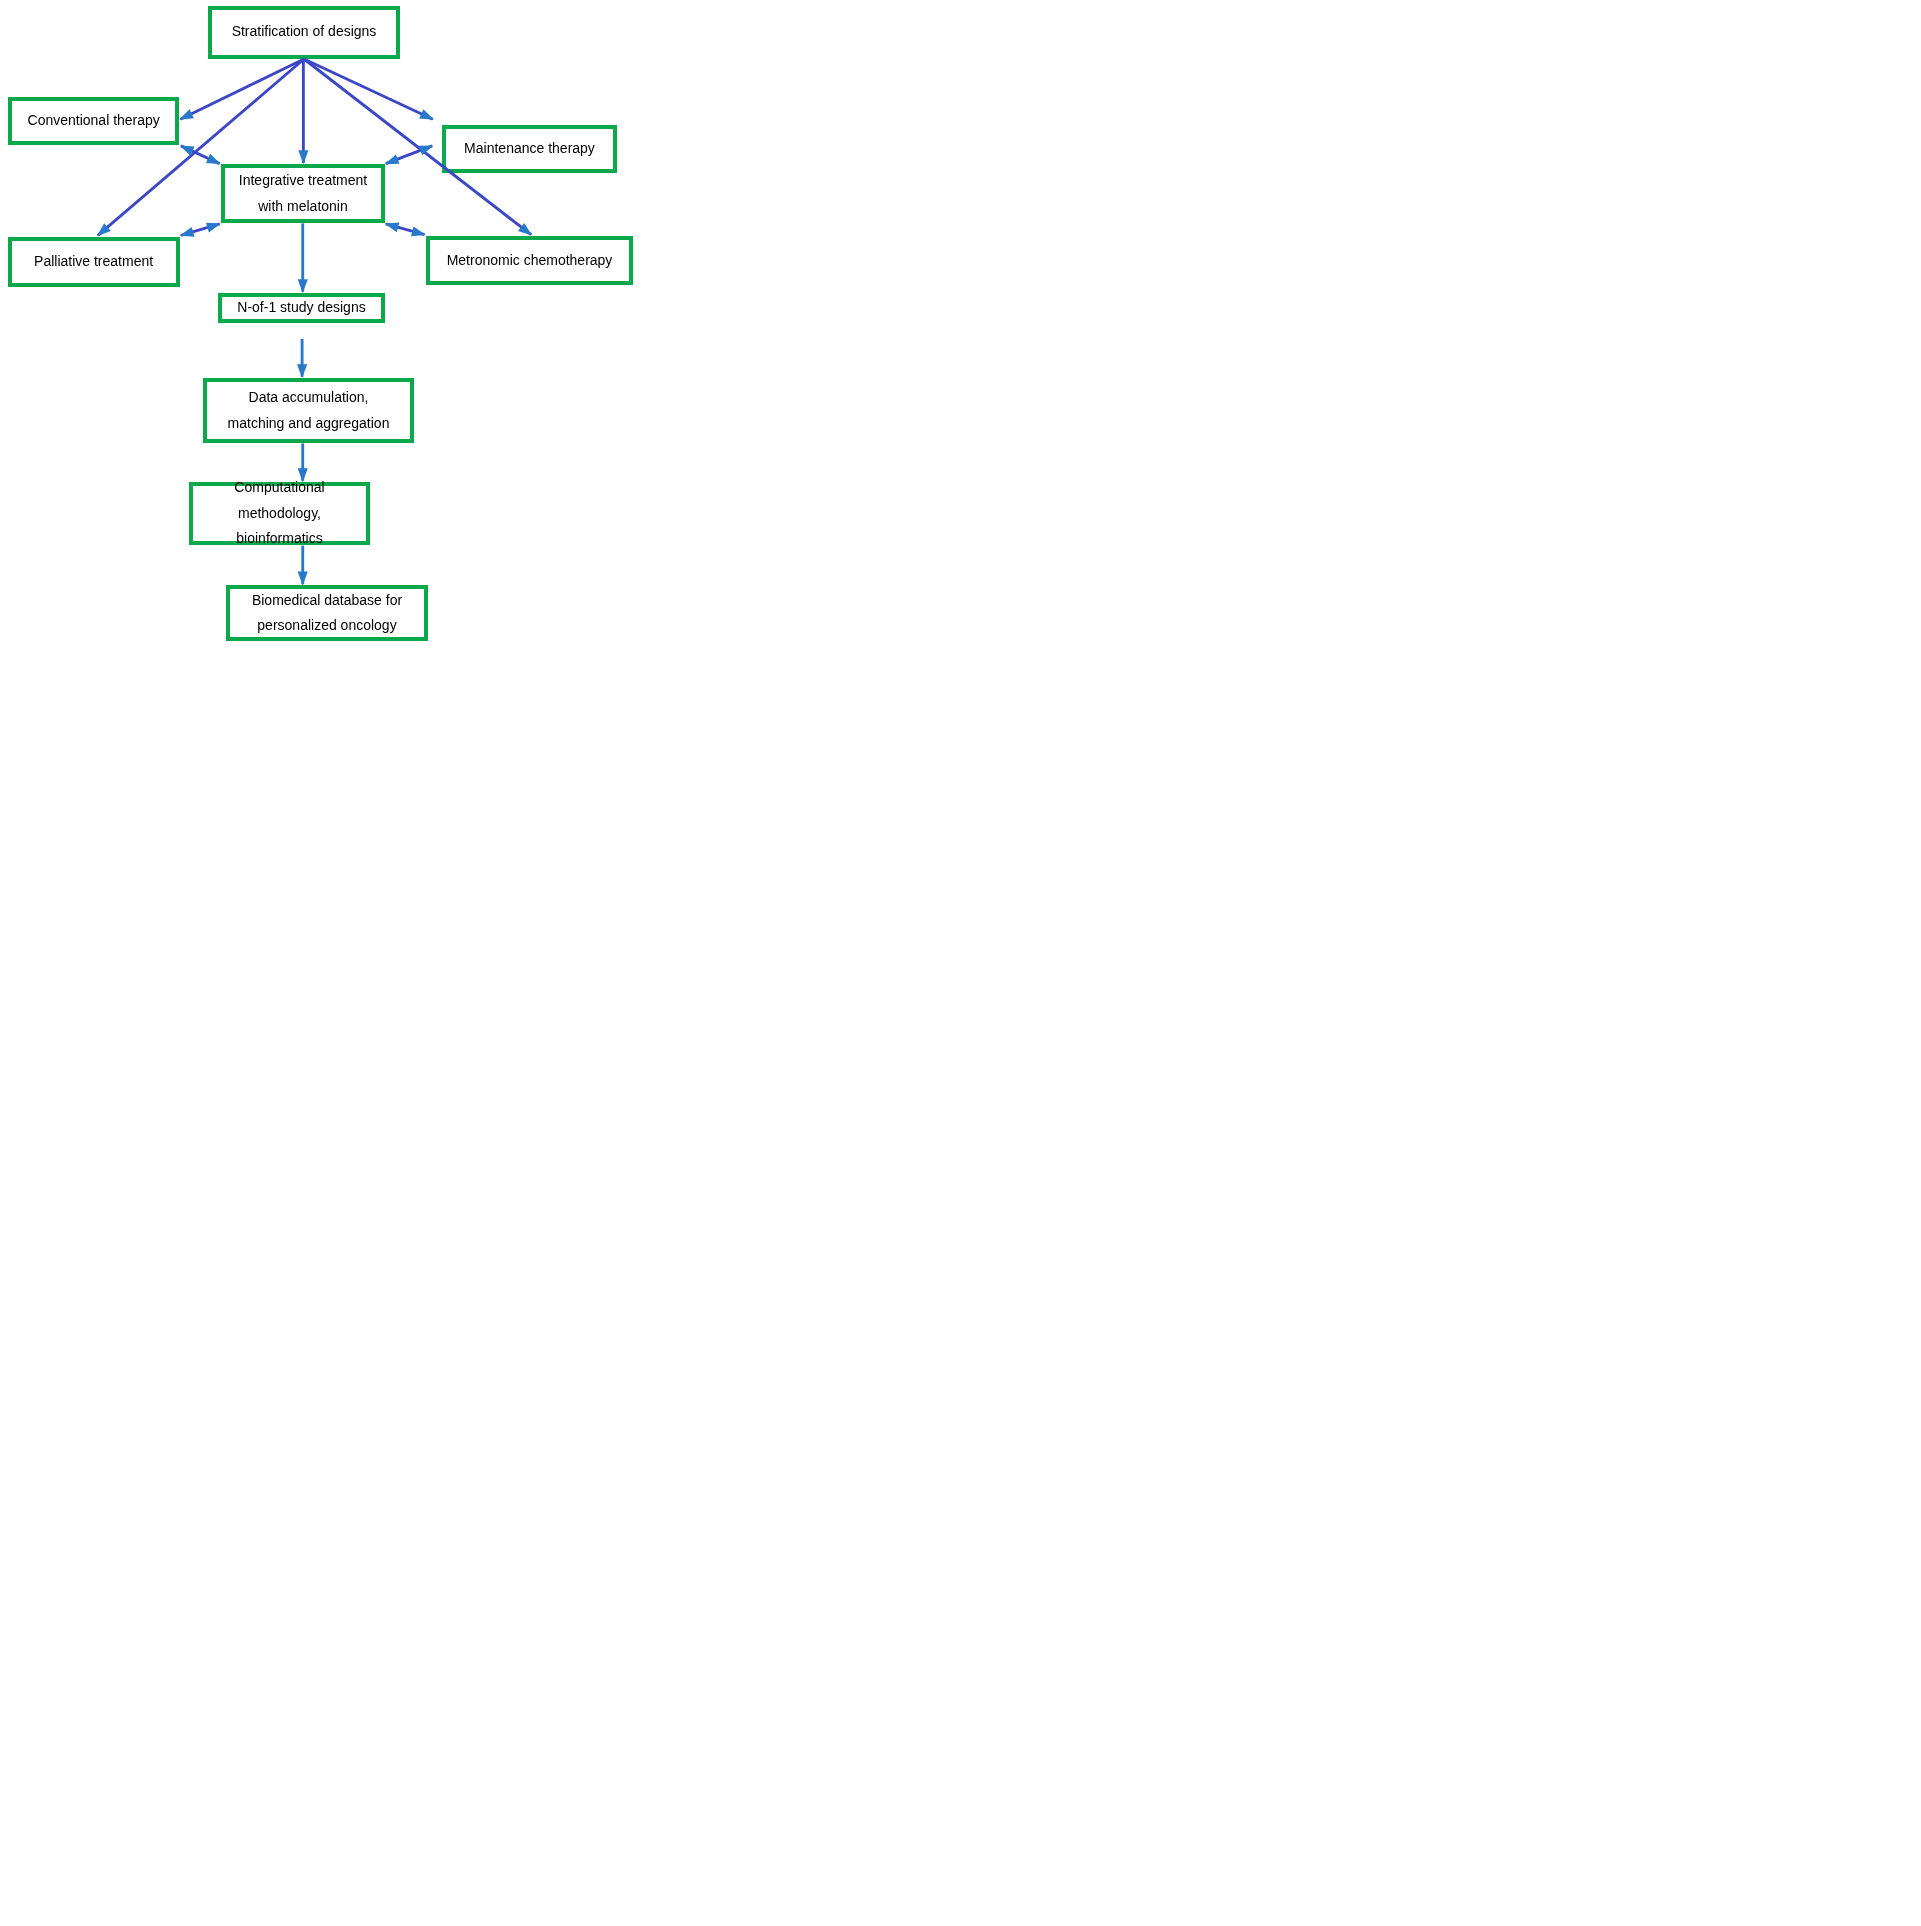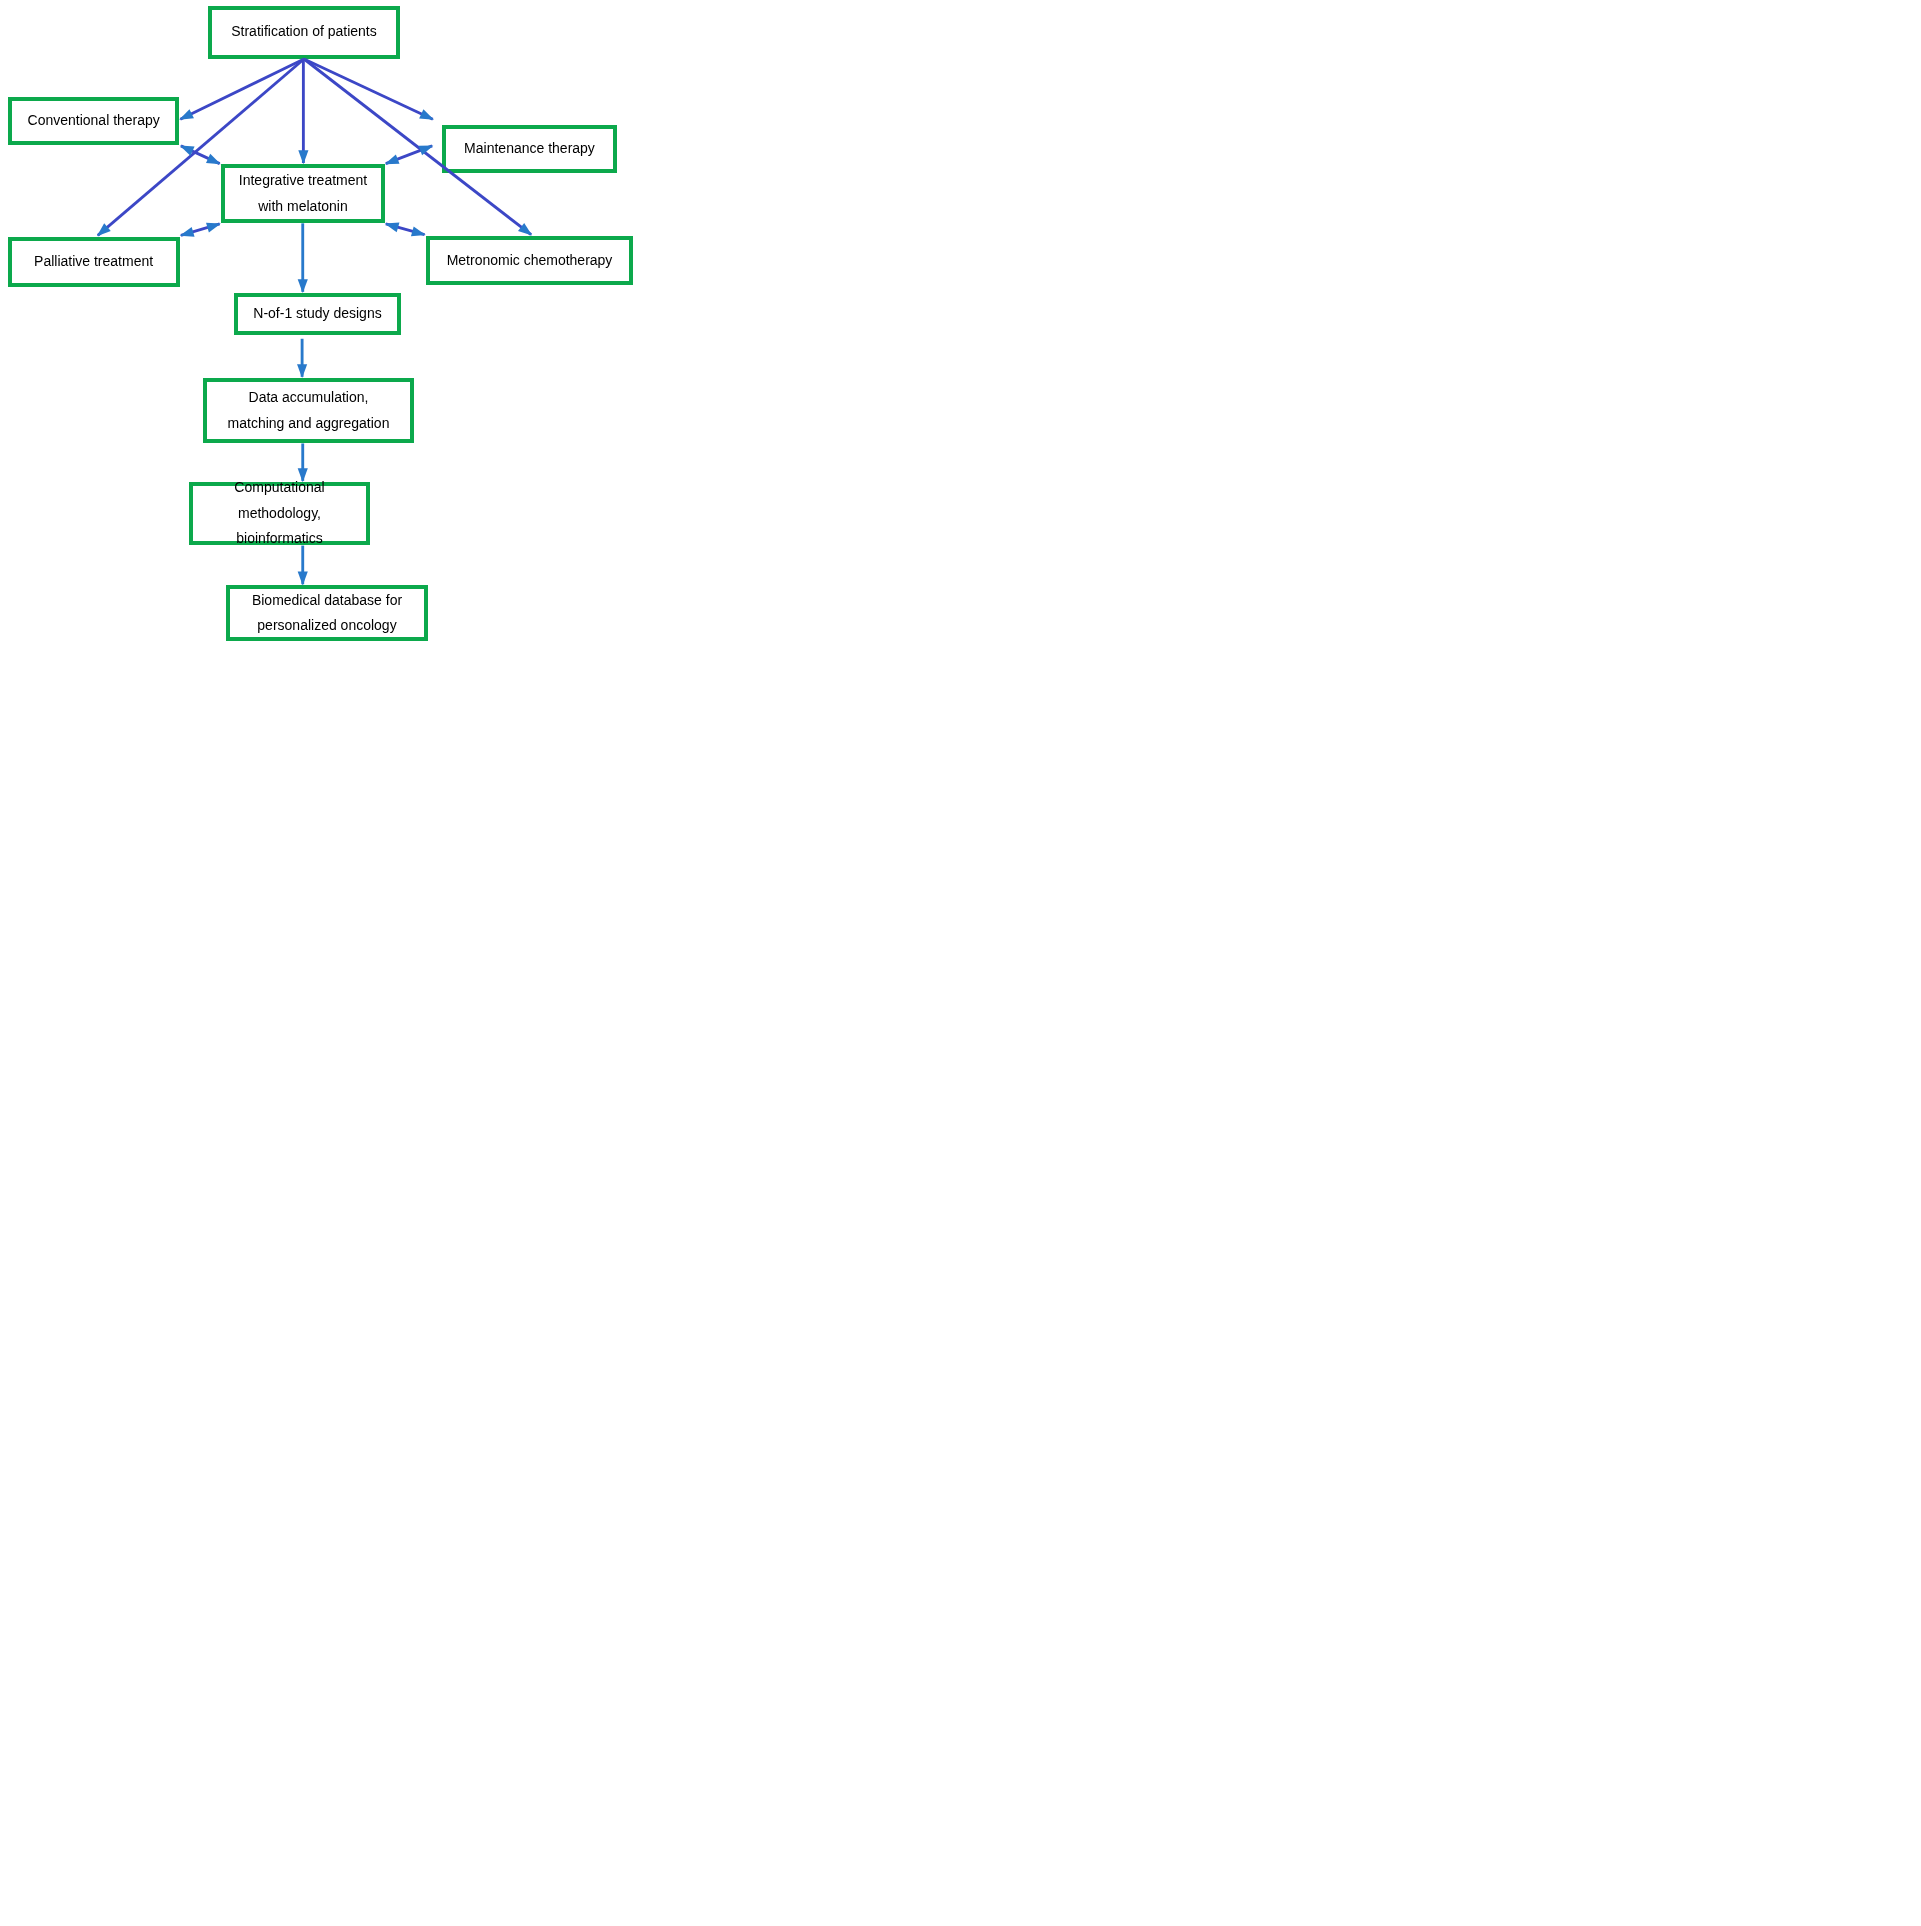--- a/index.html
+++ b/index.html
@@ -63,39 +63,39 @@
     color: var(--text);
     padding: 0 2.5px;
   }
 </style>
 </head>
 <body>
 
 <div class="canvas">
 
   <div class="node" style="left:208px; top:5.7px;   width:192px; height:53px;">
-    <span class="label">Stratification of patients</span>
+    <span class="label">Stratification of designs</span>
   </div>
   <div class="node" style="left:8.2px;  top:97px; width:171px; height:48px;">
     <span class="label">Conventional therapy</span>
   </div>
   <div class="node" style="left:442px; top:97px; width:175px; height:48px;margin-top:28px;">
     <span class="label">Maintenance therapy</span>
   </div>
   <div class="node" style="left:221px; top:164px; width:164px; height:59px;">
     <span class="label">Integrative treatment
 with melatonin</span>
   </div>
   <div class="node" style="left:7.6px;  top:237px; width:172px; height:50px;justify-content:center;">
     <span class="label">Palliative treatment</span>
   </div>
   <div class="node" style="left:426px; top:236px; width:207px; height:49px;">
     <span class="label">Metronomic chemotherapy</span>
   </div>
-  <div class="node" style="left:234px; top:293px; width:167px; height:42px;">
+  <div class="node" style="left:218px; top:293px; width:167px; height:30px;">
     <span class="label">N-of-1 study designs</span>
   </div>
   <div class="node" style="left:203px; top:378px; width:211px; height:65px;">
     <span class="label">Data accumulation,
 matching and aggregation</span>
   </div>
   <div class="node" style="left:189px; top:482px; width:181px; height:63px;">
     <span class="label">Computational methodology,
 bioinformatics</span>
   </div>

